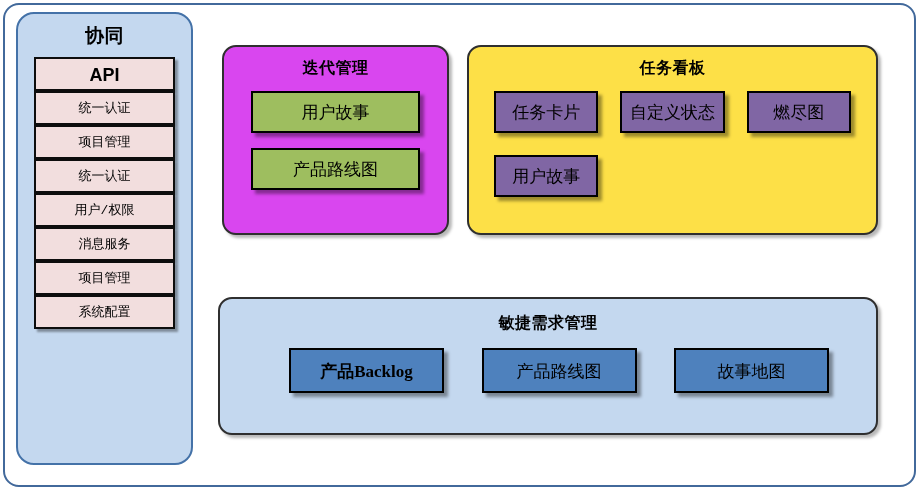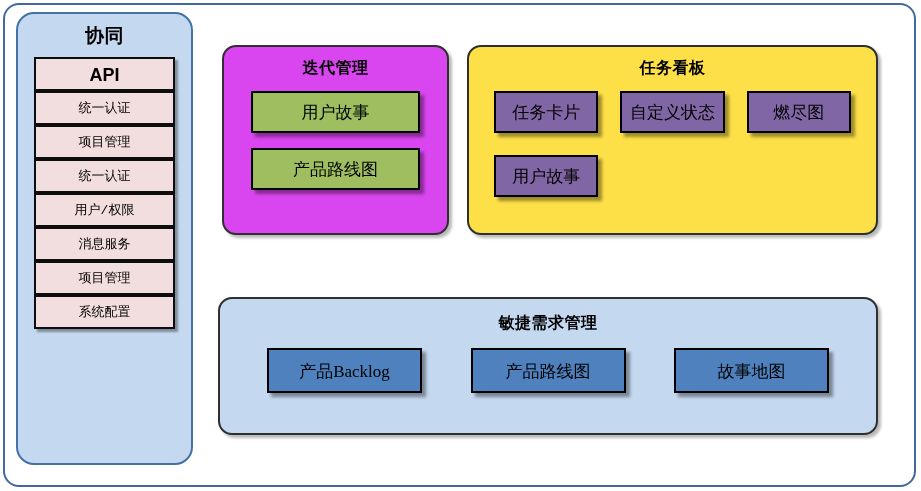--- a/index.html
+++ b/index.html
@@ -177,21 +177,22 @@
     text-align: center;
     background: #4e81bd;
     border: 2px solid #000000;
     box-sizing: border-box;
     box-shadow: 4px 4px 3px rgba(0,0,0,0.38);
     font-family: "Liberation Serif", serif;
     font-size: 17px;
     color: #000000;
   }
   .blue-item.mixed {
-    font-weight: normal;
+    font-weight: bold;
+    margin-left: 22px;
   }
 </style>
 </head>
 <body>
 
 <div id="diagram-root">
 
   <div class="outer-frame"></div>
 
   <div class="panel" id="sidebar">

